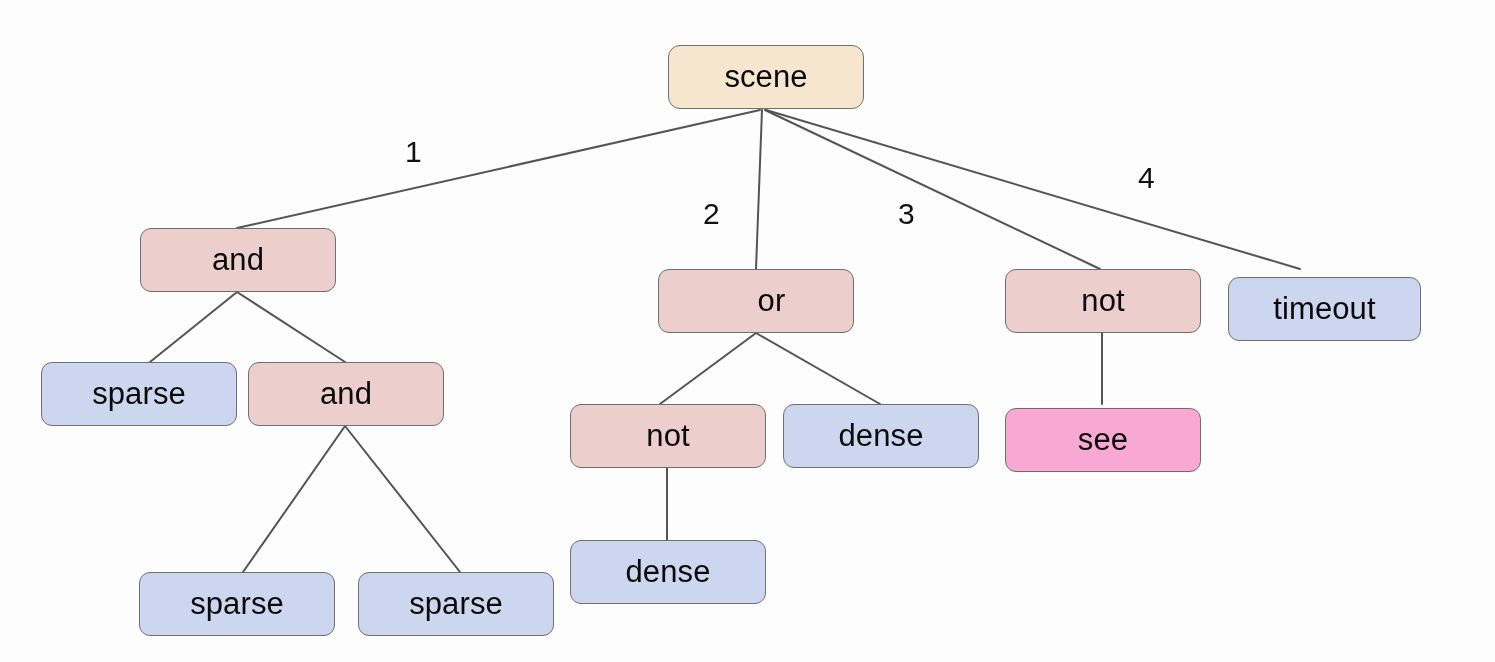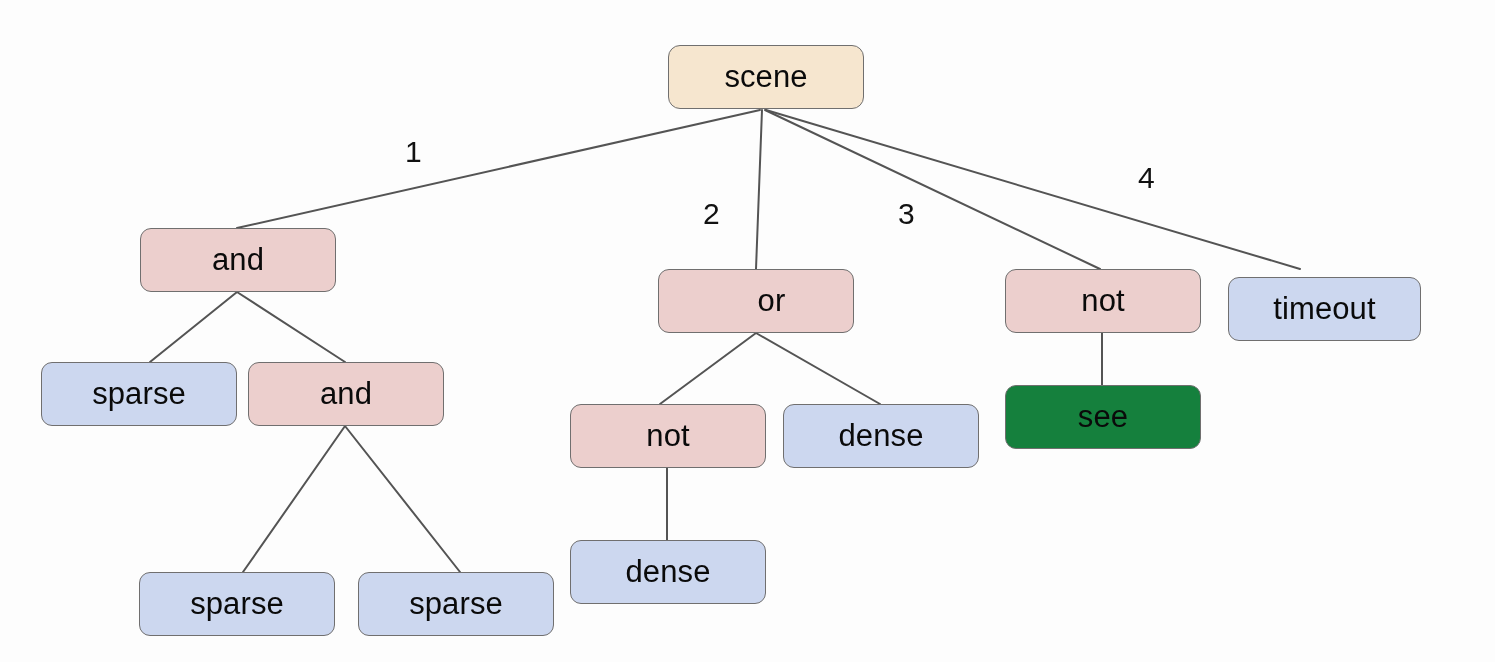--- a/index.html
+++ b/index.html
@@ -94,21 +94,21 @@
       </div>
       <div class="node" style="left: 783px; top: 404px; width: 196px; height: 64px; background: rgb(204, 215, 239); border-color: rgb(112, 111, 111); color: rgb(10, 10, 10);">
         <span class="node-label">dense</span>
       </div>
       <div class="node" style="left: 570px; top: 540px; width: 196px; height: 64px; background: rgb(204, 215, 239); border-color: rgb(112, 111, 111); color: rgb(10, 10, 10);">
         <span class="node-label">dense</span>
       </div>
       <div class="node" style="left: 1005px; top: 269px; width: 196px; height: 64px; background: rgb(236, 207, 205); border-color: rgb(112, 111, 111); color: rgb(10, 10, 10);">
         <span class="node-label">not</span>
       </div>
-      <div class="node" style="left: 1005px; top: 385px; width: 196px; height: 64px; background: #15803d; border-color: rgb(112, 111, 111); color: rgb(10, 10, 10);">
+      <div class="node" style="left: 1005px; top: 408px; width: 196px; height: 64px; background: #f9a8d4; border-color: rgb(112, 111, 111); color: rgb(10, 10, 10);">
         <span class="node-label">see</span>
       </div>
       <div class="node" style="left: 1228px; top: 269px; width: 193px; height: 64px; background: rgb(204, 215, 239); border-color: rgb(112, 111, 111); color: rgb(10, 10, 10); margin-top: 8px;">
         <span class="node-label">timeout</span>
       </div>
     </div>
   <div id="label-layer">
       <div class="edge-label" style="left: 405px; top: 137px;">1</div>
       <div class="edge-label" style="left: 703px; top: 199px;">2</div>
       <div class="edge-label" style="left: 898px; top: 199px;">3</div>

